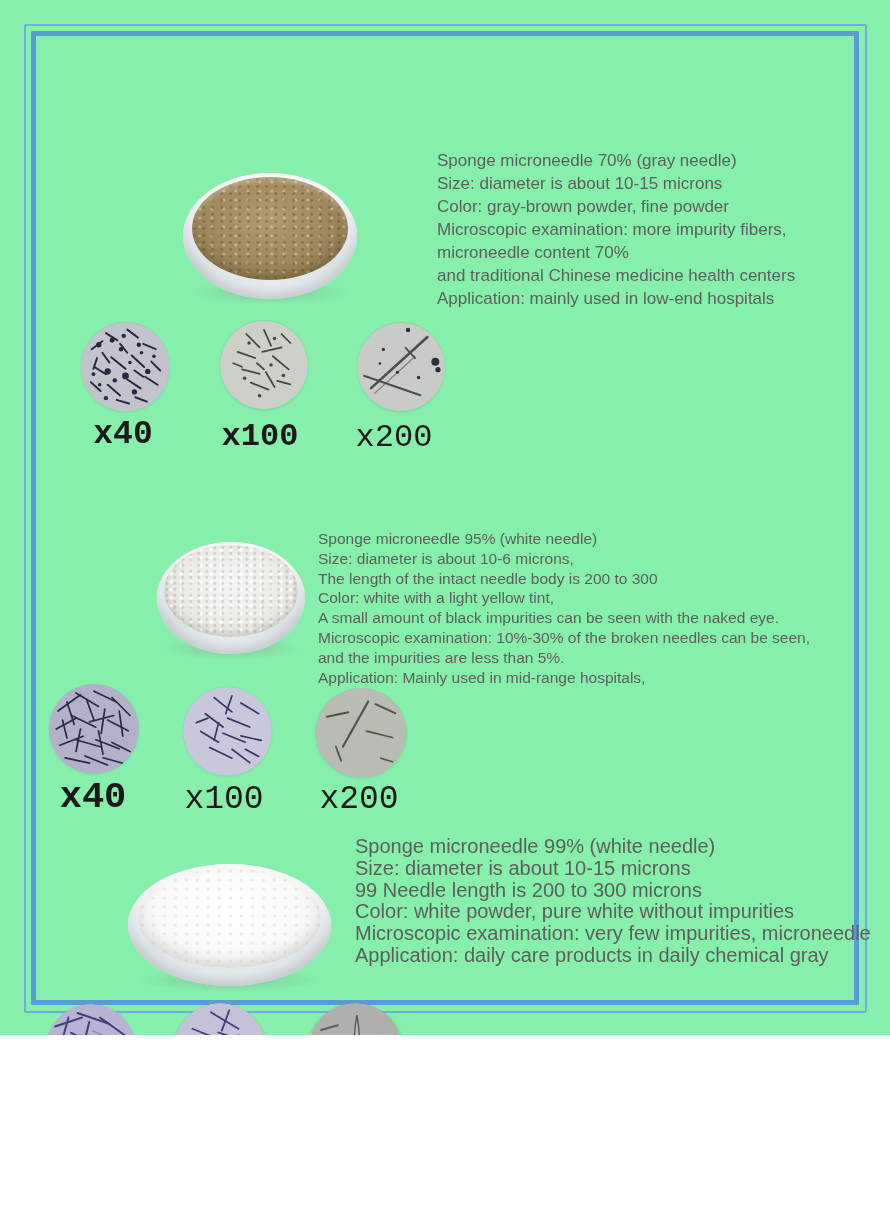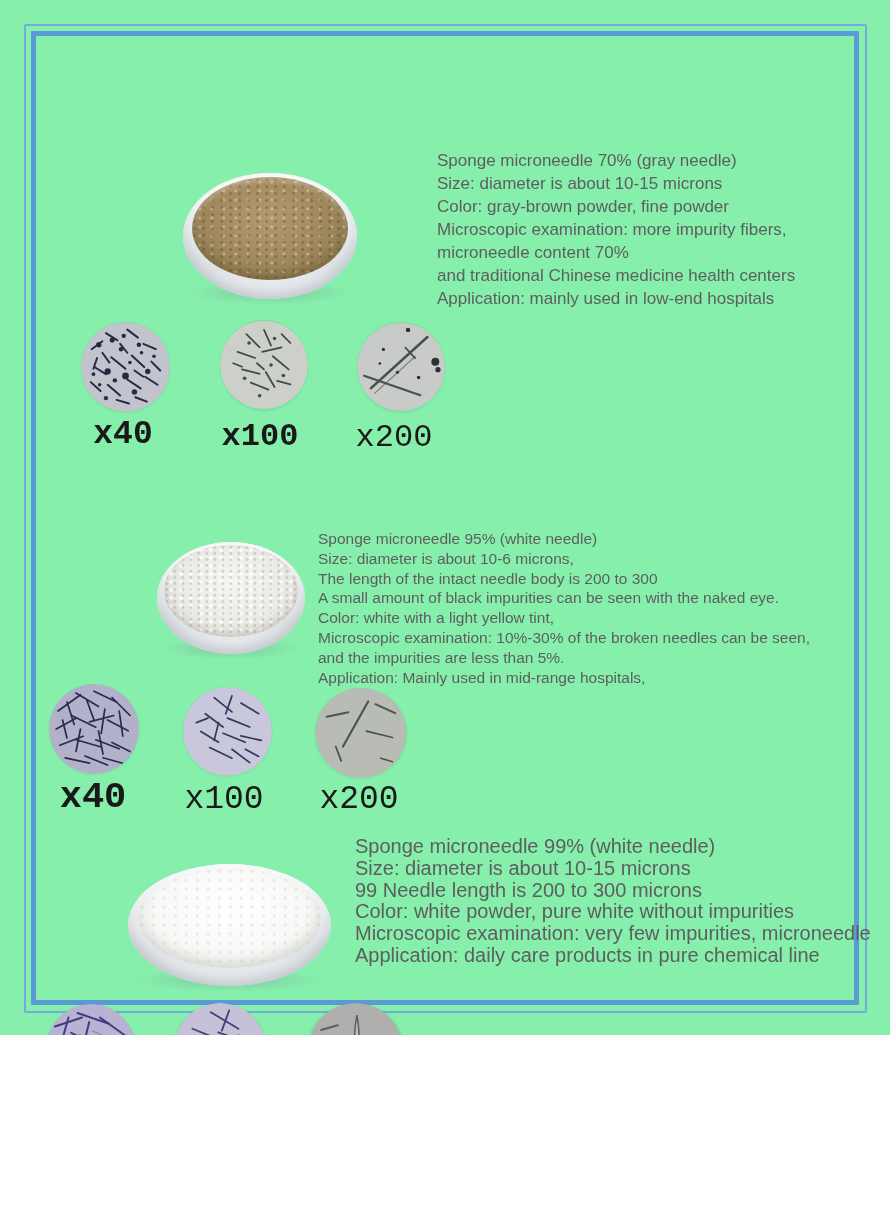--- a/index.html
+++ b/index.html
@@ -171,22 +171,22 @@
     <div class="dish" style="left:157px;top:542px;width:148px;height:112px;">
       <div class="shadow"></div>
       <div class="glass"></div>
       <div class="powder granular"></div>
     </div>
 
     <div class="tblock" id="tb2">
       <div class="tline">Sponge microneedle 95% (white needle)</div>
       <div class="tline">Size: diameter is about 10-6 microns,</div>
       <div class="tline">The length of the intact needle body is 200 to 300</div>
+      <div class="tline">Color: white with a light yellow tint,</div>
       <div class="tline">A small amount of black impurities can be seen with the naked eye.</div>
-      <div class="tline">Color: white with a light yellow tint,</div>
       <div class="tline">Microscopic examination: 10%-30% of the broken needles can be seen,</div>
       <div class="tline">and the impurities are less than 5%.</div>
       <div class="tline">Application: Mainly used in mid-range hospitals,</div>
     </div>
 
     <div class="micro" style="left:49px;top:684px;width:90px;height:90px;">
       <svg viewBox="0 0 100 100">
         <circle cx="50" cy="50" r="50" fill="#b3b1c9"></circle>
         <g stroke="#2b2b4a" stroke-width="1.9" stroke-linecap="round">
           <line x1="10" y1="30" x2="35" y2="12"></line>
@@ -259,21 +259,21 @@
       <div class="glass"></div>
       <div class="powder white"></div>
     </div>
 
     <div class="tblock" id="tb3">
       <div class="tline">Sponge microneedle 99% (white needle)</div>
       <div class="tline">Size: diameter is about 10-15 microns</div>
       <div class="tline">99 Needle length is 200 to 300 microns</div>
       <div class="tline">Color: white powder, pure white without impurities</div>
       <div class="tline">Microscopic examination: very few impurities, microneedle</div>
-      <div class="tline">Application: daily care products in pure chemical line</div>
+      <div class="tline">Application: daily care products in daily chemical gray</div>
     </div>
 
     <div class="micro" style="left:46px;top:1004px;width:90px;height:90px;">
       <svg viewBox="0 0 100 100">
         <circle cx="50" cy="50" r="50" fill="#b8b3d2"></circle>
         <g stroke="#453b80" stroke-width="2.2" stroke-linecap="round">
           <line x1="10" y1="25" x2="40" y2="15"></line>
             <line x1="35" y1="10" x2="70" y2="22"></line>
           <line x1="60" y1="15" x2="88" y2="35"></line>
             <line x1="8" y1="45" x2="38" y2="35"></line>

